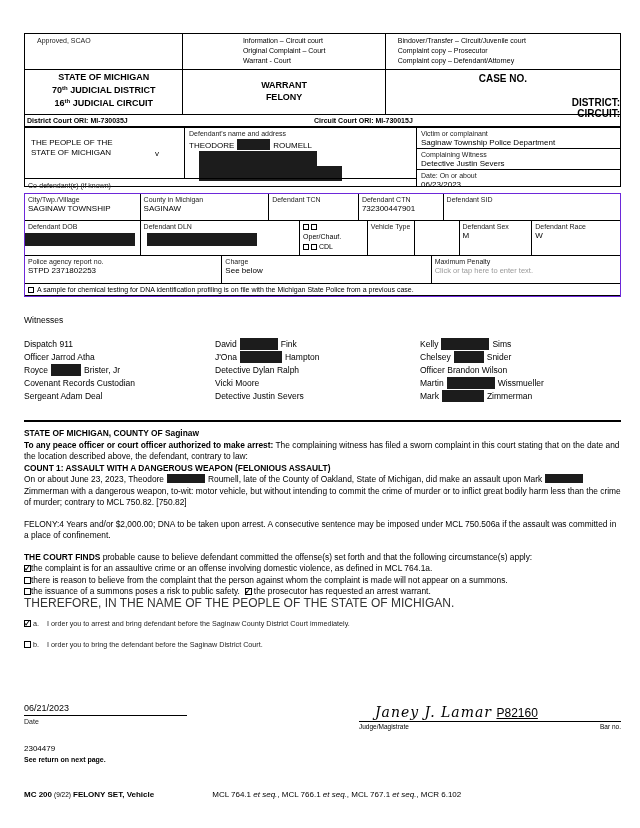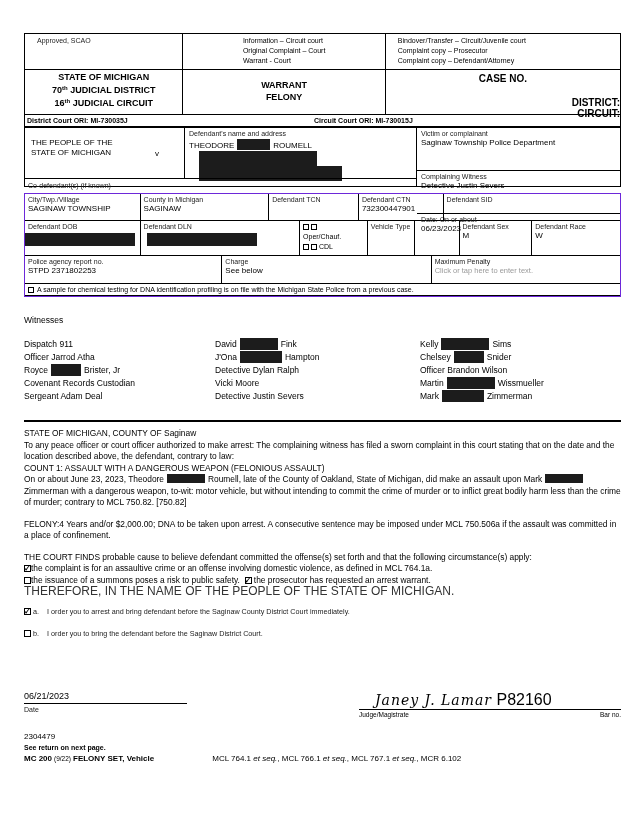--- a/index.html
+++ b/index.html
@@ -6,21 +6,21 @@
   html,body { background:#ffffff; }
   .page {
     position:relative; width:640px; height:828px; background:#fff;
     font-family:"Liberation Sans", sans-serif; color:#000; overflow:hidden;
   }
   .content { position:absolute; left:24px; top:33px; width:597px; }
 
   
   .lbl  { font-size:7px; color:#222; line-height:9px; }
   .val  { font-size:8px; line-height:10px; }
-  .bold { font-weight:normal; }
+  .bold { font-weight:bold; }
   .rd   { display:inline-block; background:#1c1c1c; }
 
   .cb { width:7px; height:7px; border:1px solid #000; display:inline-block;
         position:relative; vertical-align:-1px; background:#fff; }
   .cb.small { width:6px; height:6px; }
   .cb[data-checked="true"]::after {
     content:"✓"; position:absolute; left:-1px; top:-3px;
     font-size:8px; font-weight:bold; color:#000;
   }
 
@@ -51,21 +51,21 @@
   .p-top { display:flex; height:50px; }
   .p-people { width:159px; position:relative; padding:10px 0 0 6px; }
   .p-people .pl { font-size:8px; line-height:10px; }
   .p-people .vs { position:absolute; left:130px; top:21px; font-size:8px; }
   .p-def { width:232px; border-left:1px solid #000; padding:1px 0 0 4px; }
   .p-def .name-line { font-size:8px; margin-top:1px; }
   .p-def .rd-name { width:33px; height:11px; vertical-align:-2px; margin:0 3px; }
   .p-def .rd-a1 { display:block; width:118px; height:15px; margin:1px 0 0 10px; }
   .p-def .rd-a2 { display:block; width:143px; height:15px; margin:0 0 0 10px; }
   .p-codef { height:27px; border-top:1px solid #000; padding:2px 0 0 3px; }
-  .p-right { width:206px; border-left:1px solid #000; display:flex; flex-direction:column;gap:22px; }
+  .p-right { width:206px; border-left:1px solid #000; display:flex; flex-direction:column; }
   .p-right .cell { padding:1px 0 0 4px; }
   .p-right .c1 { height:24px; }
   .p-right .c2 { height:26px; border-top:1px solid #000; }
   .p-right .c3 { height:27px; border-top:1px solid #000; }
 
   
   .details { margin-top:6px; border:1px solid #6d28d9; }
   .d-row { display:flex; }
   .d-row > div { border-right:1px solid #000; padding:1px 0 0 3px; }
   .d-row > div:last-child { border-right:none; }
@@ -101,31 +101,31 @@
   .order { font-size:7.2px; color:#222; margin-top:10px; }
   .order .letter { display:inline-block; width:14px; }
 
   
   .sigrow { display:flex; justify-content:space-between; margin-top:52px; }
   .sig-date { width:163px; }
   .sig-date .dval { font-size:9px; padding-bottom:2px; border-bottom:1px solid #000; }
   .sig-judge { width:262px; position:relative; }
   .sig-line { border-bottom:1px solid #000; text-align:left; padding-left:16px; white-space:nowrap; }
   .script { font-family:"DejaVu Serif", serif; font-style:italic; font-size:14px; letter-spacing:1px; }
-  .barno { font-size:16px; }
+  .barno { font-size:12px;text-decoration:underline; }
   .sig-labels { display:flex; justify-content:space-between; font-size:6.5px; padding-top:1px; }
 
   
   .f-case { margin-top:14px; font-size:8px; }
   .f-note { font-size:7px; font-weight:bold; margin-top:3px; }
   .f-form { display:flex; margin-top:3px; font-size:8px; align-items:baseline; }
   .f-code { font-weight:bold; }
   .f-rev { font-size:6.5px; margin:0 2px; }
   .f-title { font-weight:bold; }
-  .f-cit { margin-left:58px; }
+  .f-cit { margin-left:58px;margin-top:24px; }
   .f-cit i { font-style:italic; }
 </style>
 </head>
 <body>
 
 <div class="page">
   <div class="content">
 
     <div class="tbl">
       <div class="hdr-row1">
@@ -303,20 +303,21 @@
     <div class="body">
       <div class="para bold">STATE OF MICHIGAN, COUNTY OF Saginaw</div>
       <div class="para"><span class="bold">To any peace officer or court officer authorized to make arrest:</span><span>  The complaining witness has filed a sworn complaint in this court stating that on the date and the location described above, the defendant, contrary to law:</span></div>
       <div class="para bold">COUNT 1: ASSAULT WITH A DANGEROUS WEAPON (FELONIOUS ASSAULT)</div>
       <div class="para"><span>On or about June 23, 2023, Theodore</span><span class="rd"></span><span>Roumell, late of the County of Oakland, State of Michigan, did make an assault upon Mark</span><span class="rd"></span><span>Zimmerman with a dangerous weapon, to-wit: motor vehicle, but without intending to commit the crime of murder or to inflict great bodily harm less than the crime of murder; contrary to MCL 750.82.  [750.82]</span></div>
       <div class="gap10"></div>
       <div class="para">FELONY:4 Years and/or $2,000.00; DNA to be taken upon arrest.  A consecutive sentence may be imposed under MCL 750.506a if the assault was committed in a place of confinement.</div>
       <div class="gap10"></div>
       <div class="para"><span class="bold">THE COURT FINDS</span><span> probable cause to believe defendant committed the offense(s) set forth and that the following circumstance(s) apply:</span></div>
       <div class="para"><span class="cb" data-checked="true"></span><span>the complaint is for an assaultive crime or an offense involving domestic violence, as defined in MCL 764.1a.</span></div>
+      <div class="para"><span class="cb" data-checked="false"></span><span>there is reason to believe from the complaint that the person against whom the complaint is made will not appear on a summons.</span></div>
       <div class="para"><span class="cb" data-checked="false"></span><span>the issuance of a summons poses a risk to public safety.</span>&nbsp; <span class="cb" data-checked="true"></span> <span>the prosecutor has requested an arrest warrant.</span></div>
       <div class="therefore">THEREFORE, IN THE NAME OF THE PEOPLE OF THE STATE OF MICHIGAN.</div>
 
       <div class="order"><span class="cb" data-checked="true"></span> <span class="letter">a.</span><span>I order you to arrest and bring defendant before the Saginaw County District Court immediately.</span></div>
       <div class="order"><span class="cb" data-checked="false"></span> <span class="letter">b.</span><span>I order you to bring the defendant before the Saginaw District Court.</span></div>
     </div>
 
     <div class="sigrow">
       <div class="sig-date">
         <div class="dval">06/21/2023</div>

